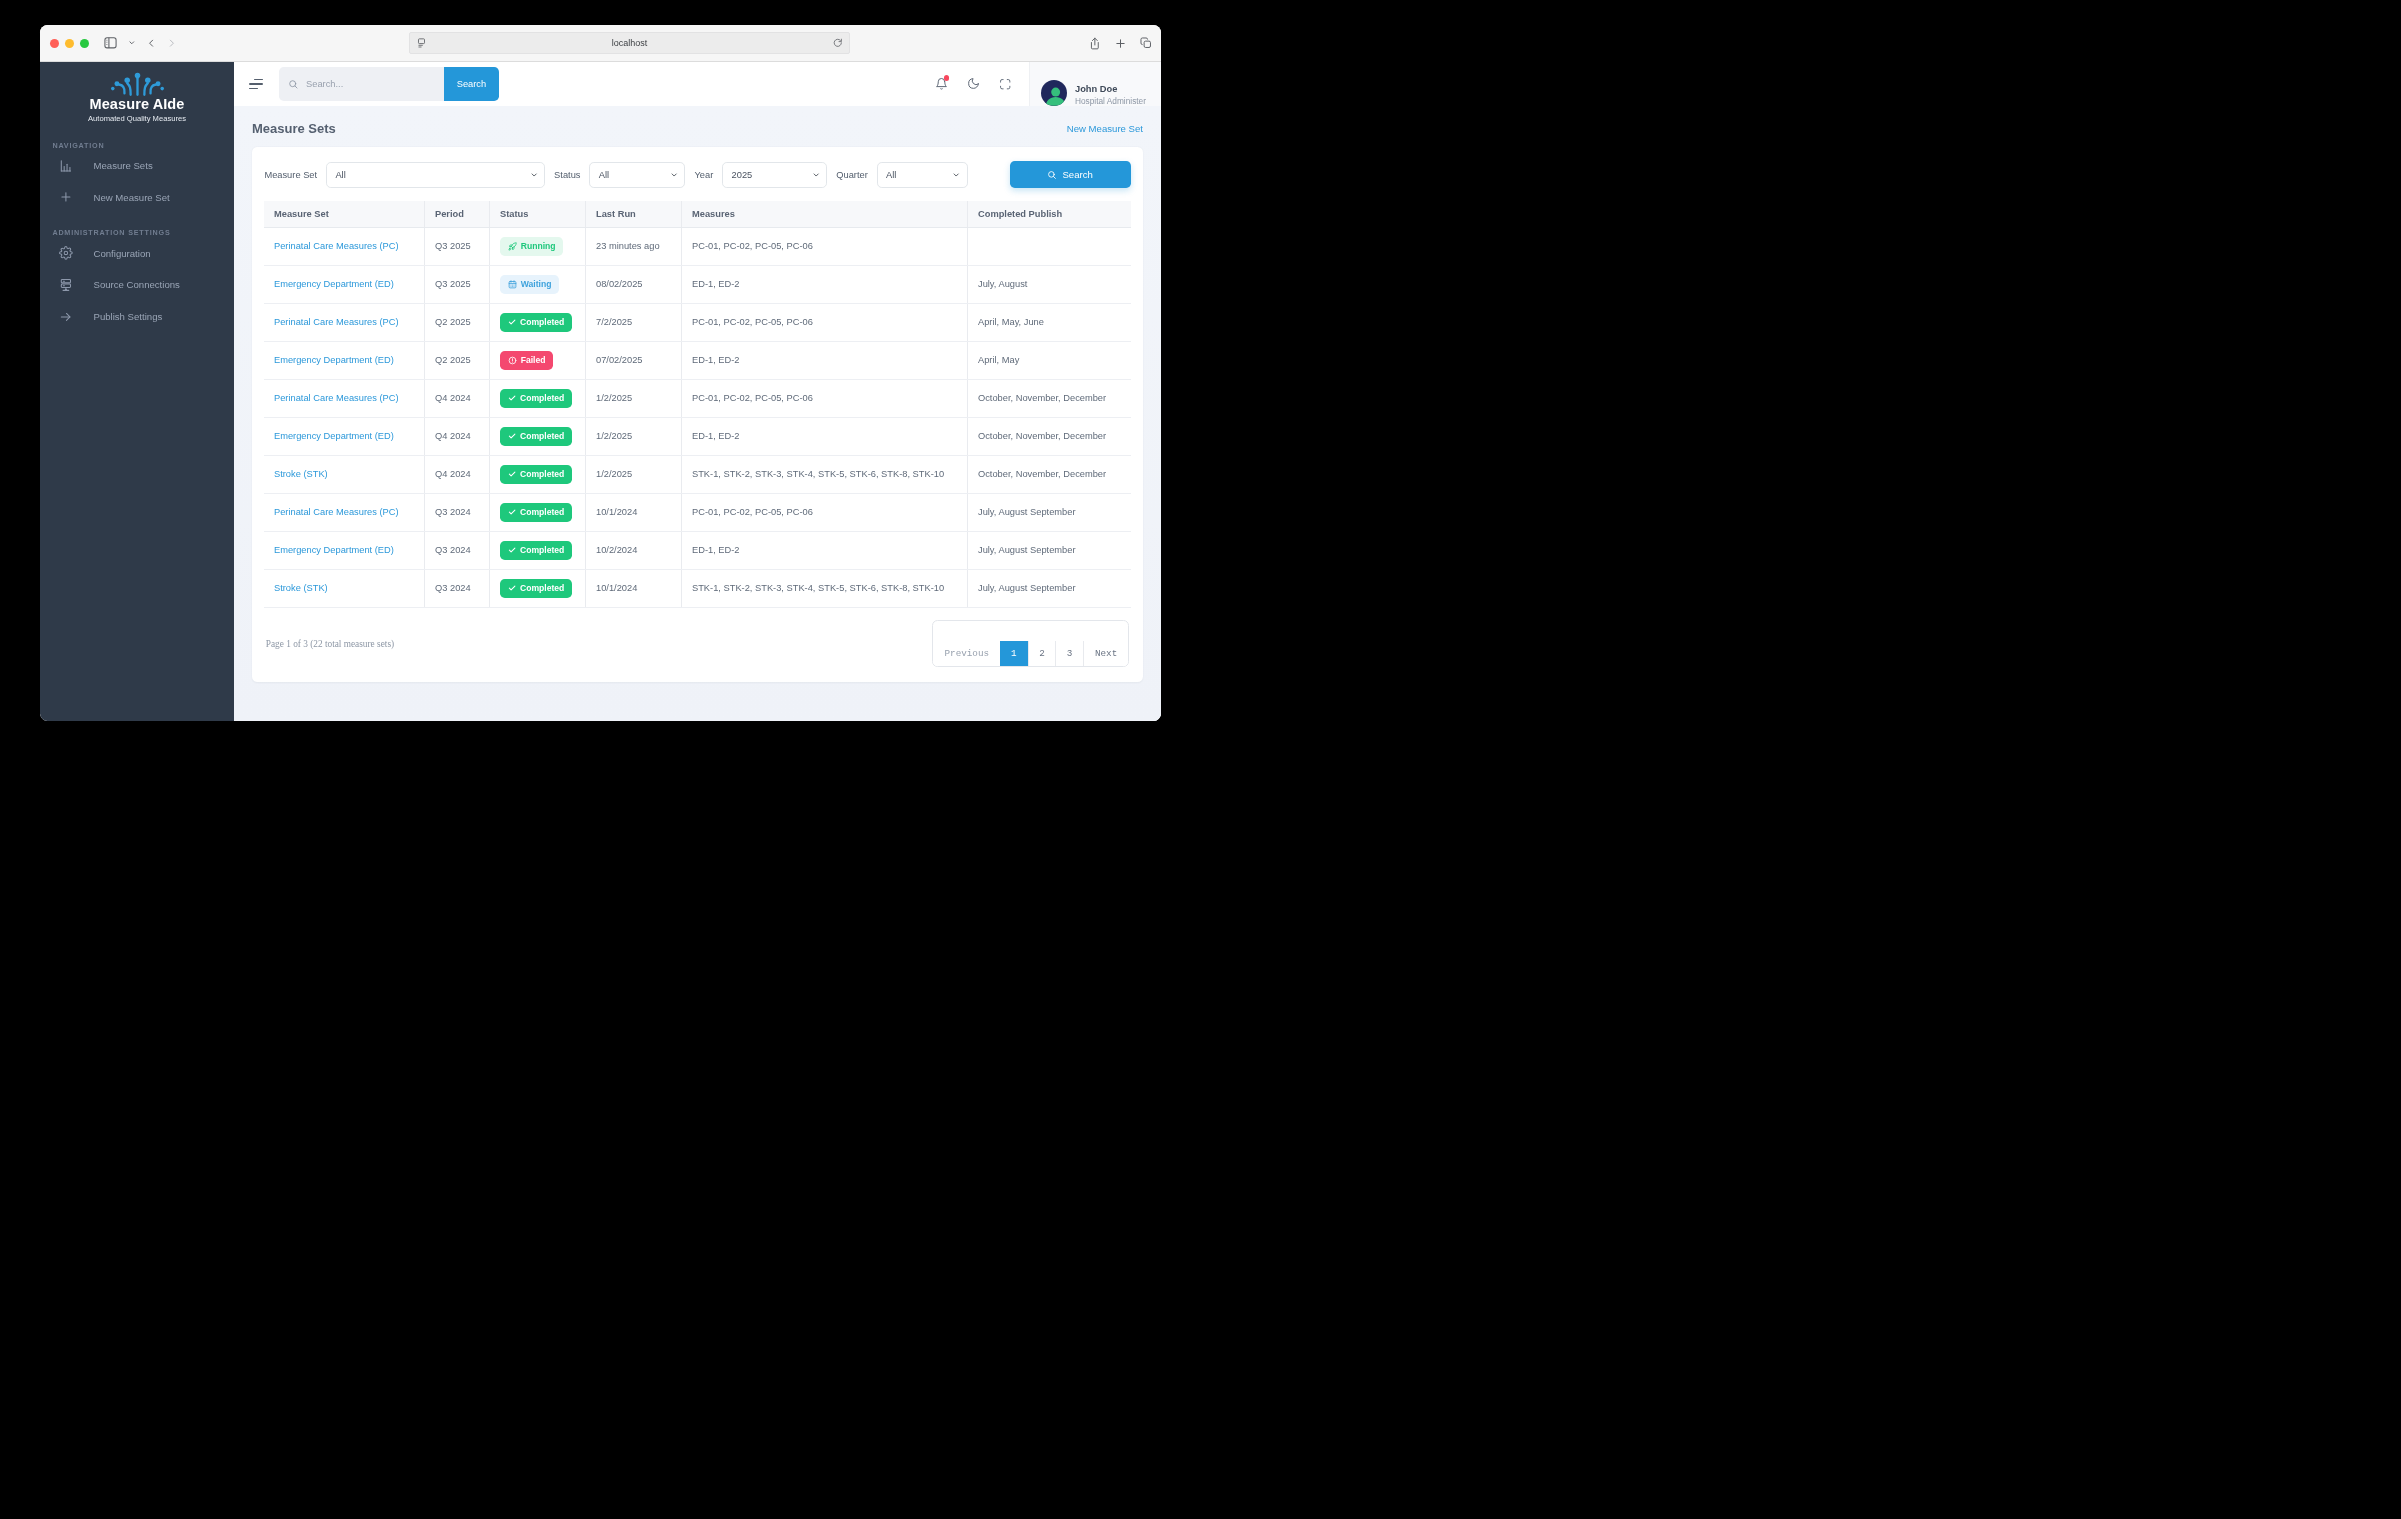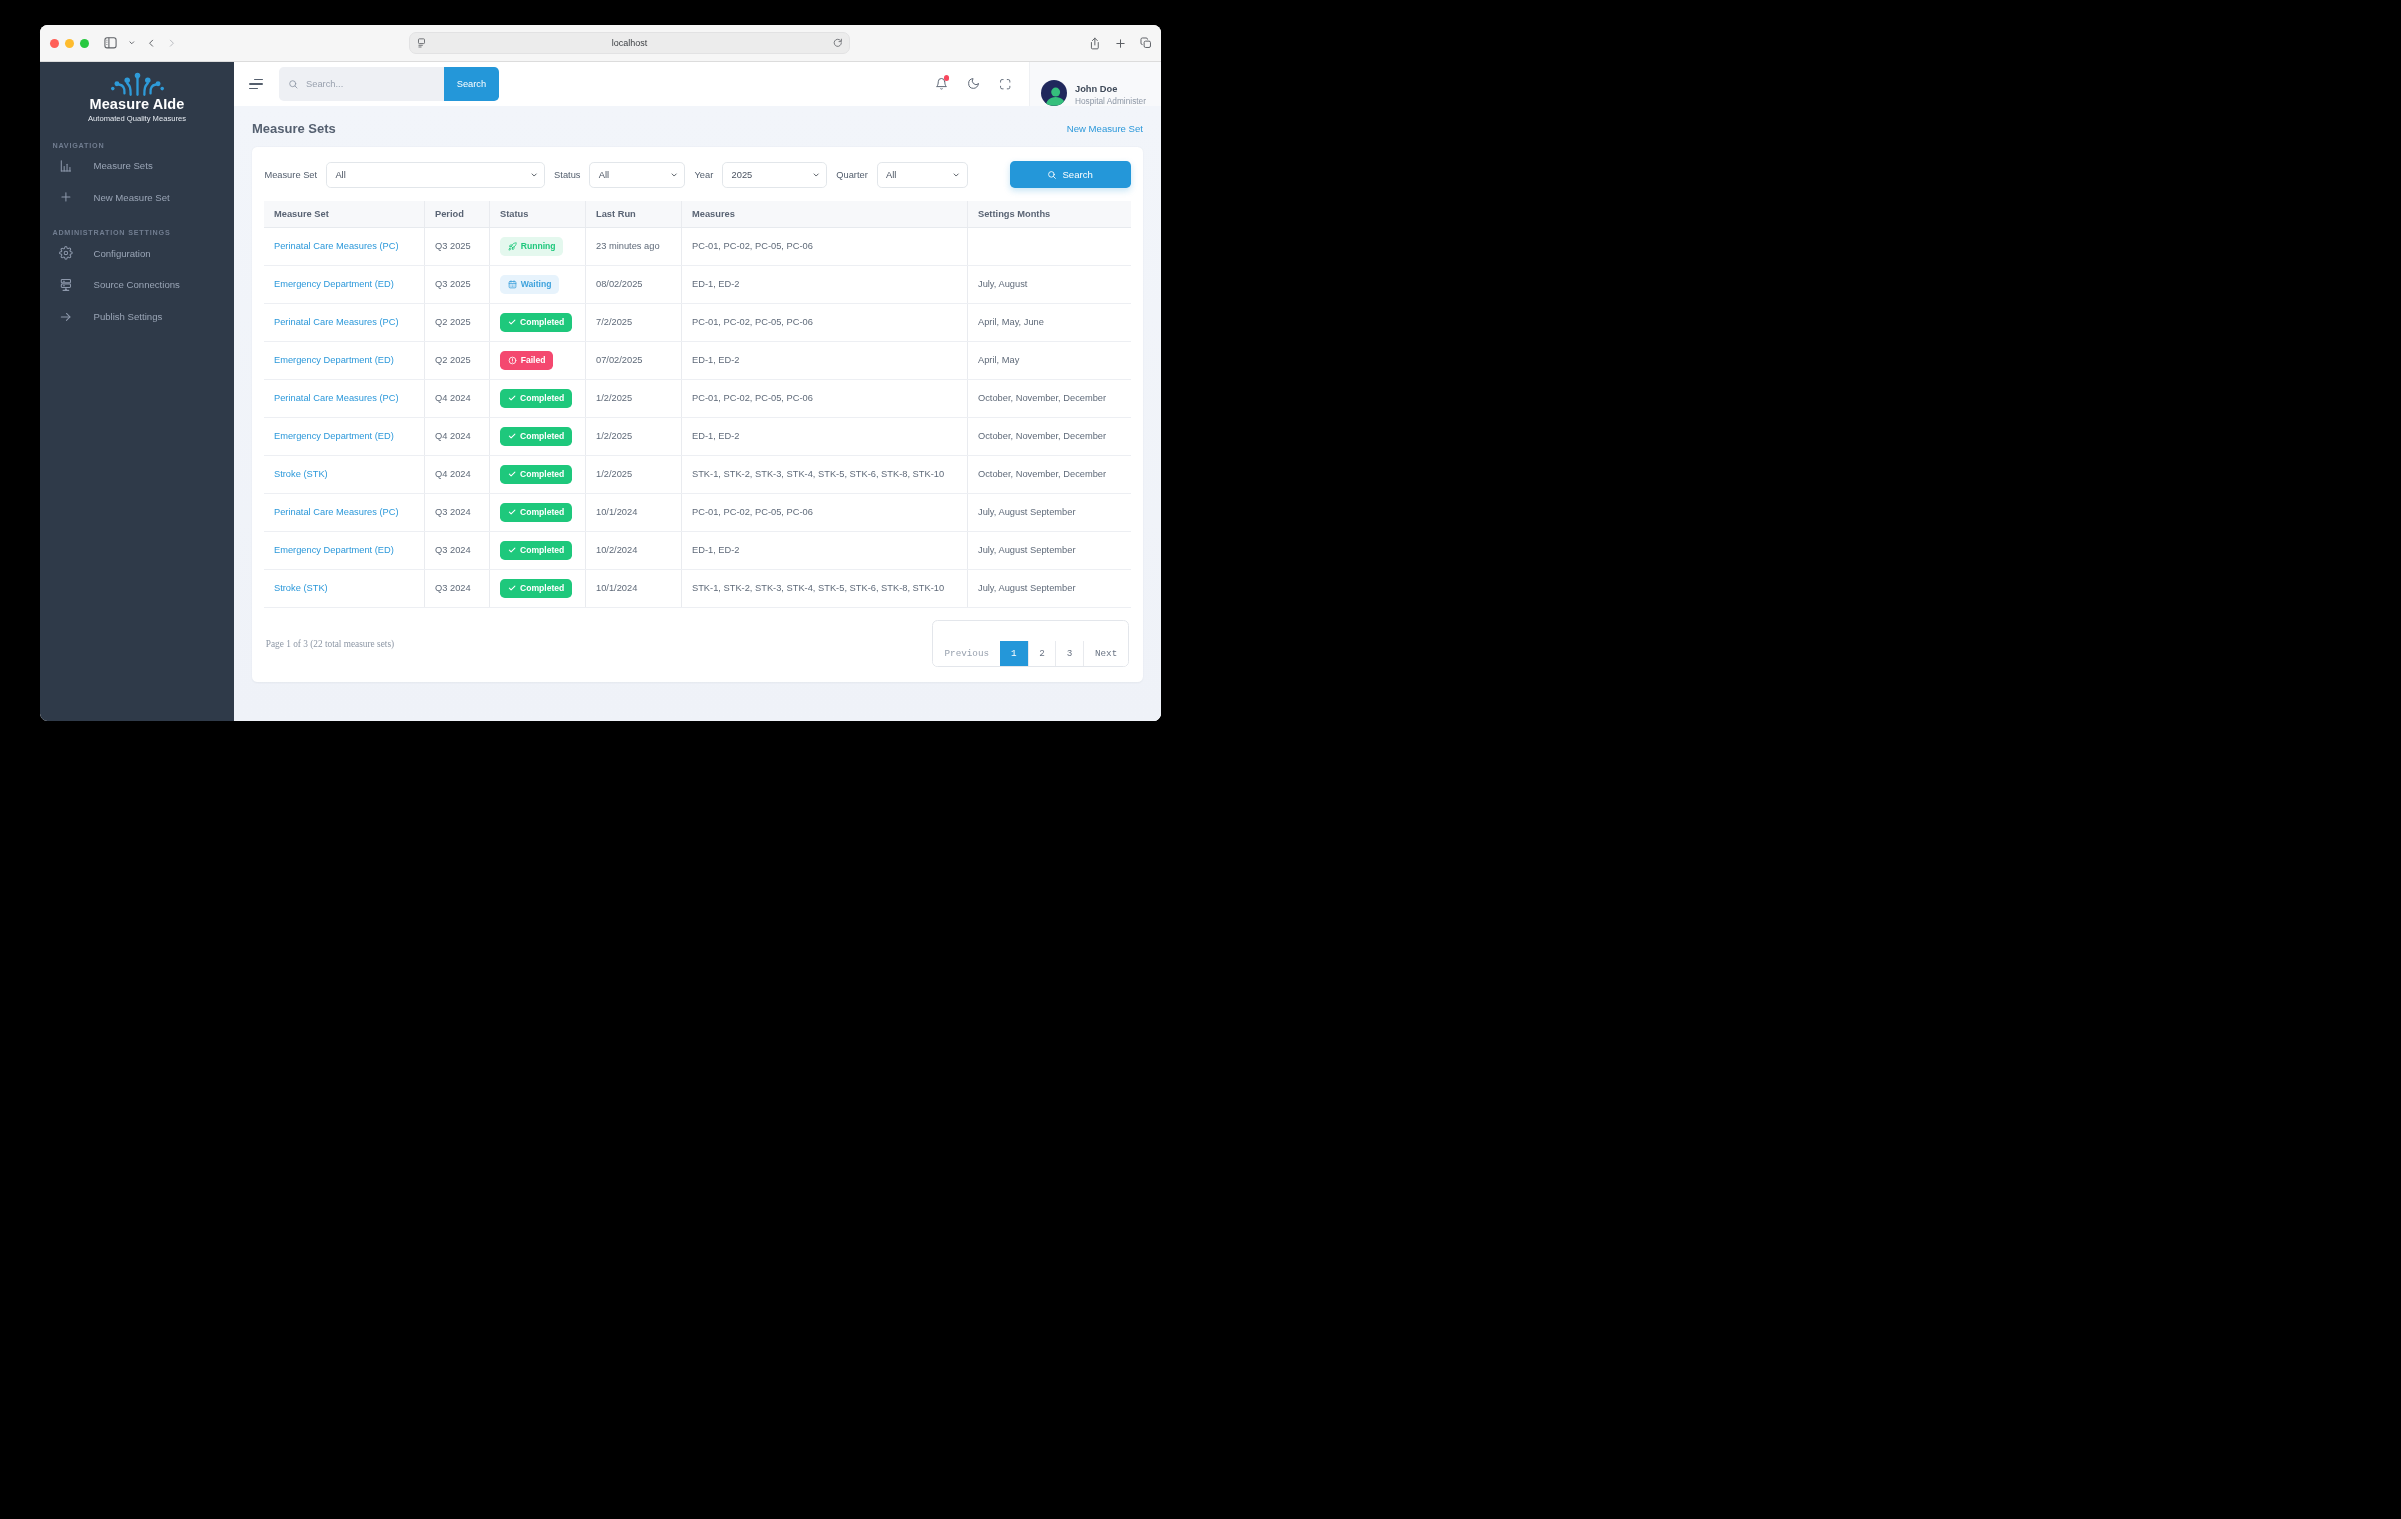--- a/index.html
+++ b/index.html
@@ -12,21 +12,21 @@
   
   .toolbar{height:37px;background:#f6f6f6;border-bottom:0.7px solid #dcdcdc;display:flex;align-items:center;padding:0 9.6px;flex:0 0 auto;}
   .lights{display:flex;gap:6.2px;margin-right:15px;}
   .light{width:9px;height:9px;border-radius:50%;}
   .light.red{background:#ff5f57;}.light.yellow{background:#febc2e;}.light.green{background:#28c840;}
   .tbicon{color:#5d6065;display:flex;align-items:center;justify-content:center;}
   .tbicon svg{display:block;}
   .tb-left{display:flex;align-items:center;gap:11px;}
   .tb-fwd{color:#b8babf;}
   .urlwrap{flex:1;display:flex;justify-content:center;padding:0 27.6px;}
-  .urlbar{width:441px;height:22px;background:#ececec;border:0.7px solid #e2e2e3;border-radius:7px;
+  .urlbar{width:441px;height:22px;background:#ececec;border:0.7px solid #e2e2e3;border-radius:2px;
           display:flex;align-items:center;padding:0 6.9px;color:#6f7276;}
   .urltext{flex:1;text-align:center;font-size:9px;color:#3c3f43;}
   .tb-right{display:flex;align-items:center;gap:13.8px;margin-left:5.5px;}
 
   
   .app{flex:1;display:flex;min-height:0;}
   .sidebar{width:194px;background:#2f3a49;flex:0 0 auto;display:flex;flex-direction:column;overflow:hidden;}
   .logo{padding:8.3px 6.9px 2.8px;text-align:center;color:#fff;}
   .logo svg{display:block;margin:0 auto -2.1px;}
   .logo-title{font-size:14.5px;font-weight:800;letter-spacing:0.1px;}
@@ -383,21 +383,21 @@
               </button>
             </div>
 
             <div>
               <div class="tgrid thead">
                 <div class="th">Measure Set</div>
                 <div class="th">Period</div>
                 <div class="th">Status</div>
                 <div class="th">Last Run</div>
                 <div class="th">Measures</div>
-                <div class="th">Settings Months</div>
+                <div class="th">Completed Publish</div>
               </div>
               <div>
                   <div class="tgrid trow">
                     <div class="td">
                       <a class="mslink">Perinatal Care Measures (PC)</a>
                     </div>
                     <div class="td">Q3 2025</div>
                     <div class="td">
                       <span class="badge running">
                         <svg width="9" height="9" viewBox="0 0 24 24" fill="none" stroke="currentColor" stroke-width="2.2" stroke-linecap="round" stroke-linejoin="round">

